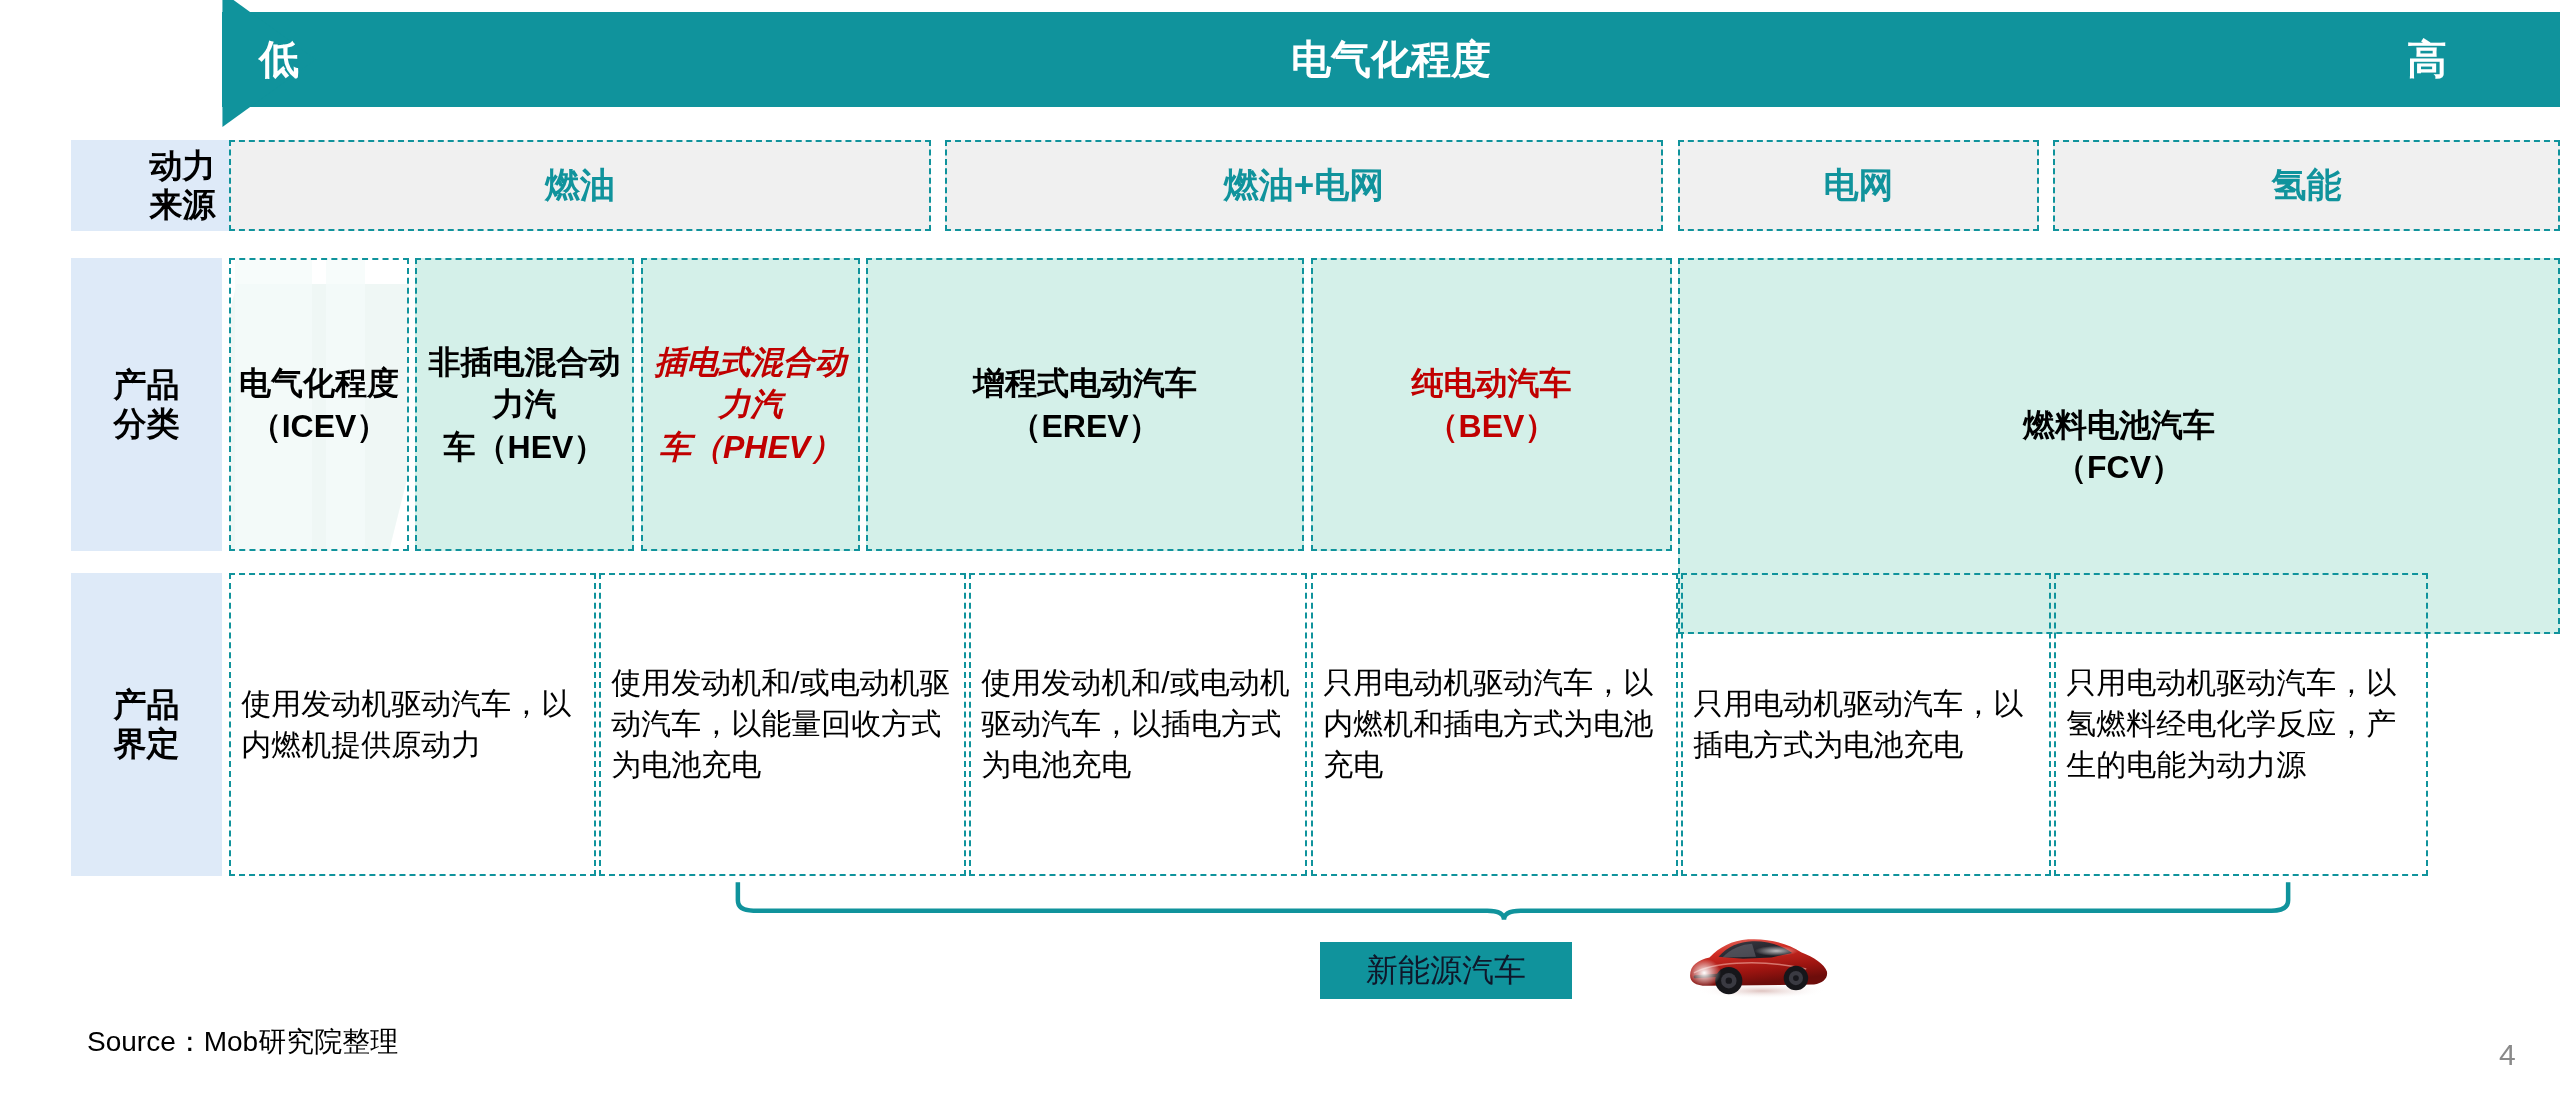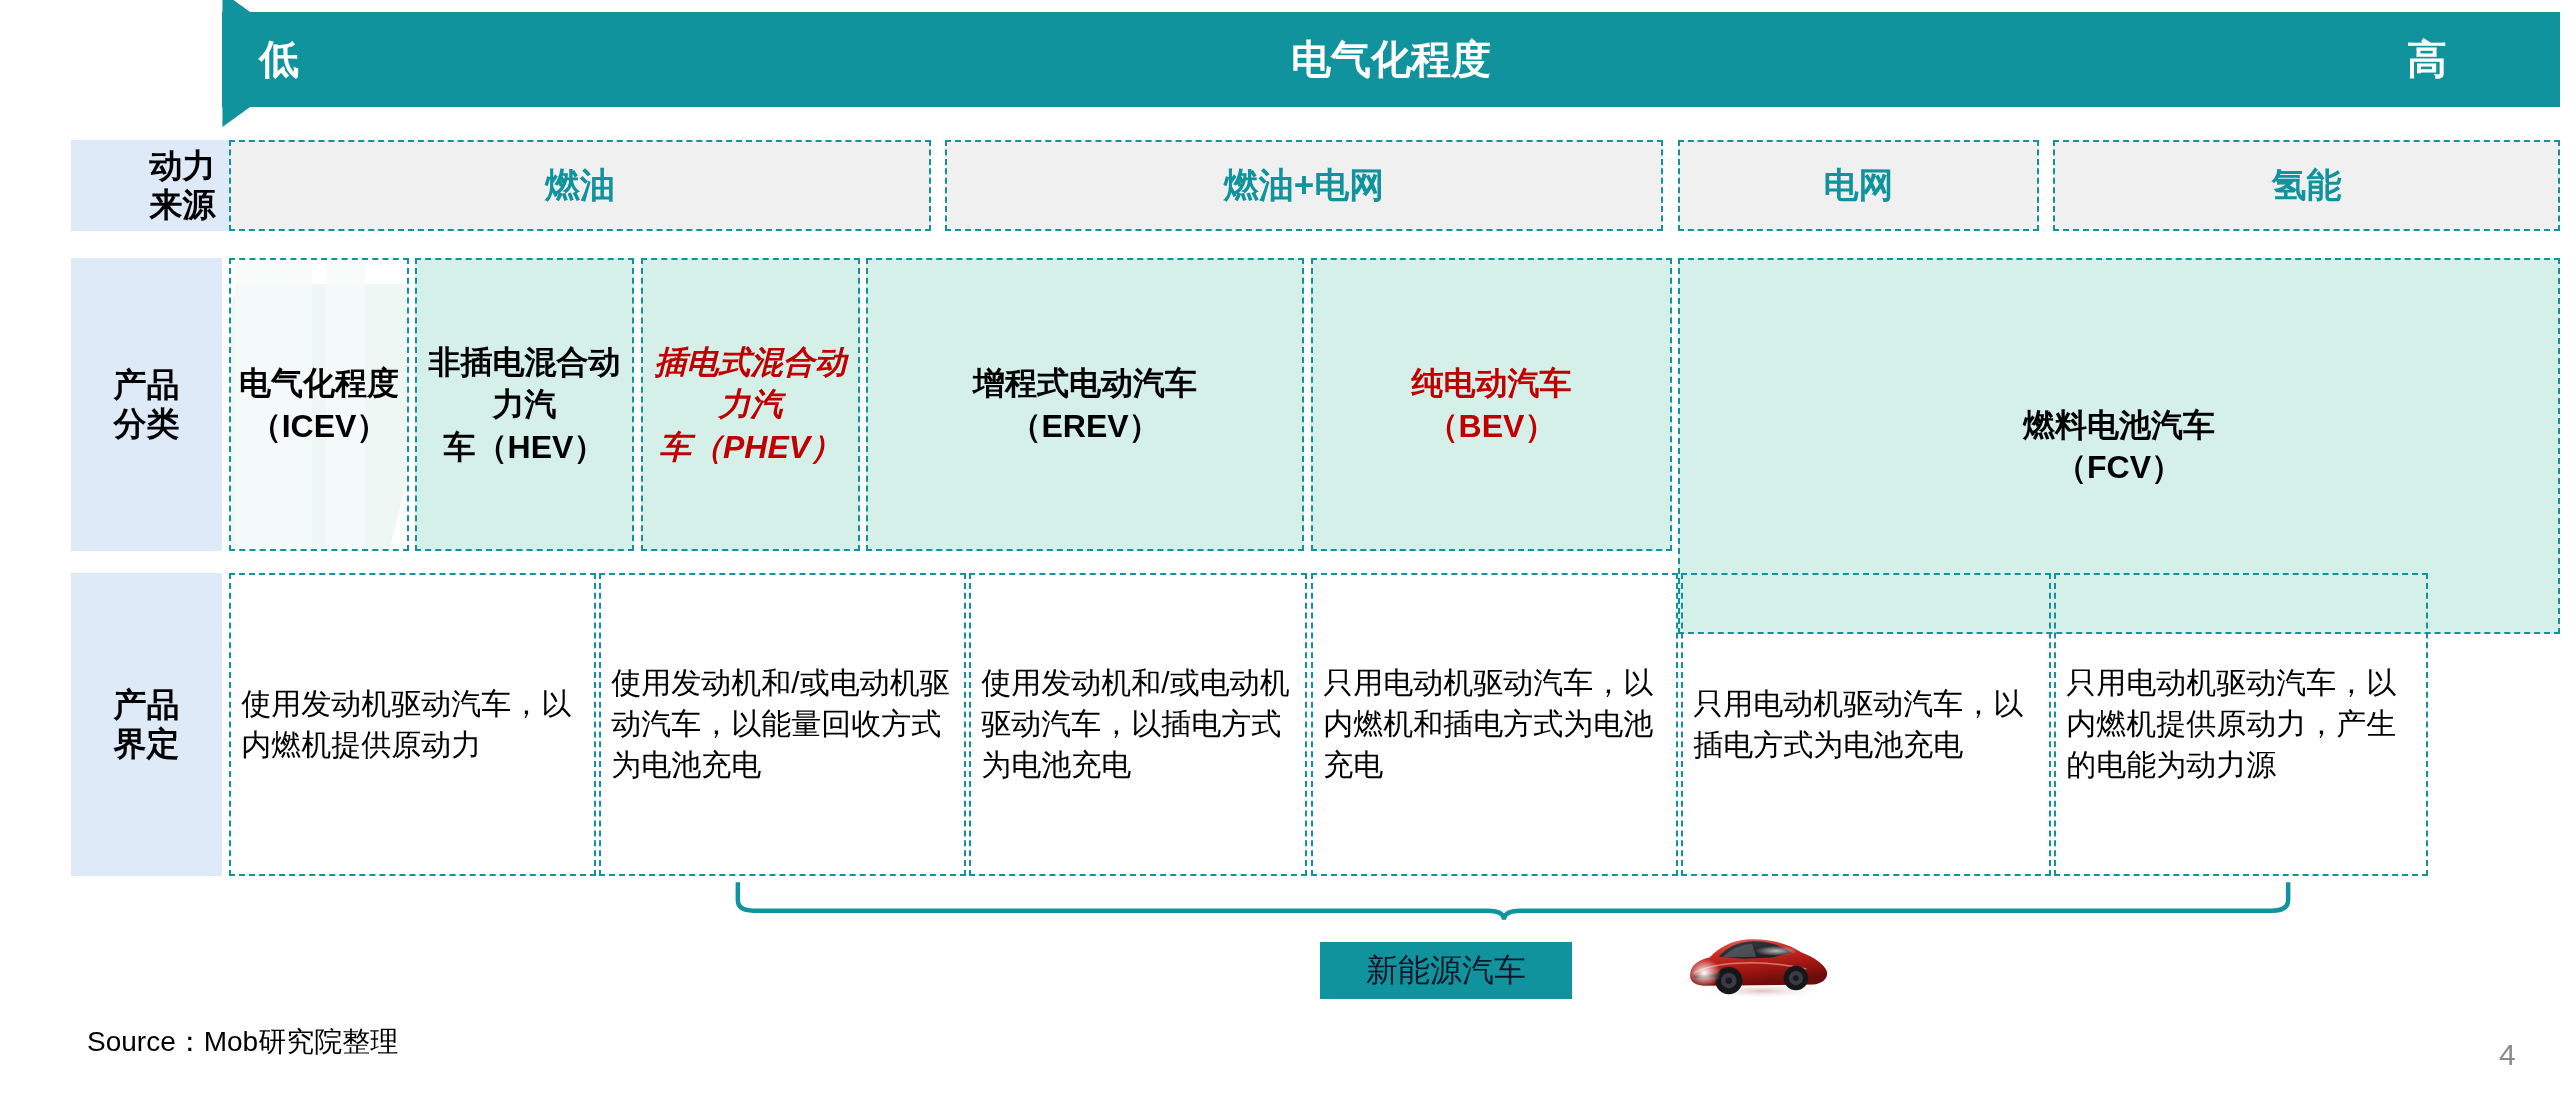--- a/index.html
+++ b/index.html
@@ -184,21 +184,21 @@
   <div class="cell defcell" style="left:969px;top:573px;width:338px;height:303px;">
     <span>使用发动机和/或电动机驱动汽车，以插电方式为电池充电</span>
   </div>
   <div class="cell defcell" style="left:1311px;top:573px;width:367px;height:303px;">
     <span>只用电动机驱动汽车，以内燃机和插电方式为电池充电</span>
   </div>
   <div class="cell defcell" style="left:1681px;top:573px;width:370px;height:303px;">
     <span>只用电动机驱动汽车，以插电方式为电池充电</span>
   </div>
   <div class="cell defcell" style="left:2054px;top:573px;width:374px;height:303px;">
-    <span>只用电动机驱动汽车，以内燃机提供原动力，产生的电能为动力源</span>
+    <span>只用电动机驱动汽车，以氢燃料经电化学反应，产生的电能为动力源</span>
   </div>
 
   <svg id="nev-brace" viewBox="0 0 2420 62">
     <path d="M6,2 L6,30 Q6,46 30,46 L1170,46 Q1196,46 1196,60 Q1196,46 1222,46 L2388,46 Q2414,46 2414,30 L2414,2" fill="none" stroke="#10939c" stroke-width="7"></path>
   </svg>
 
   <div id="nev-label">
     <span>新能源汽车</span>
   </div>
 

